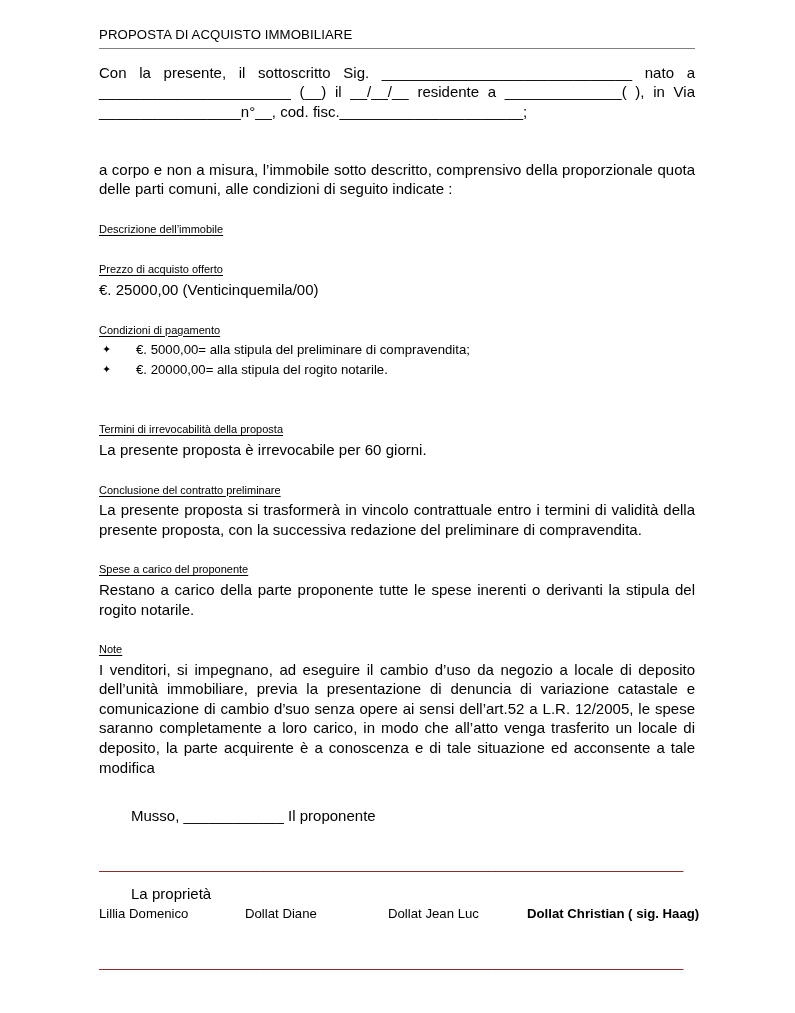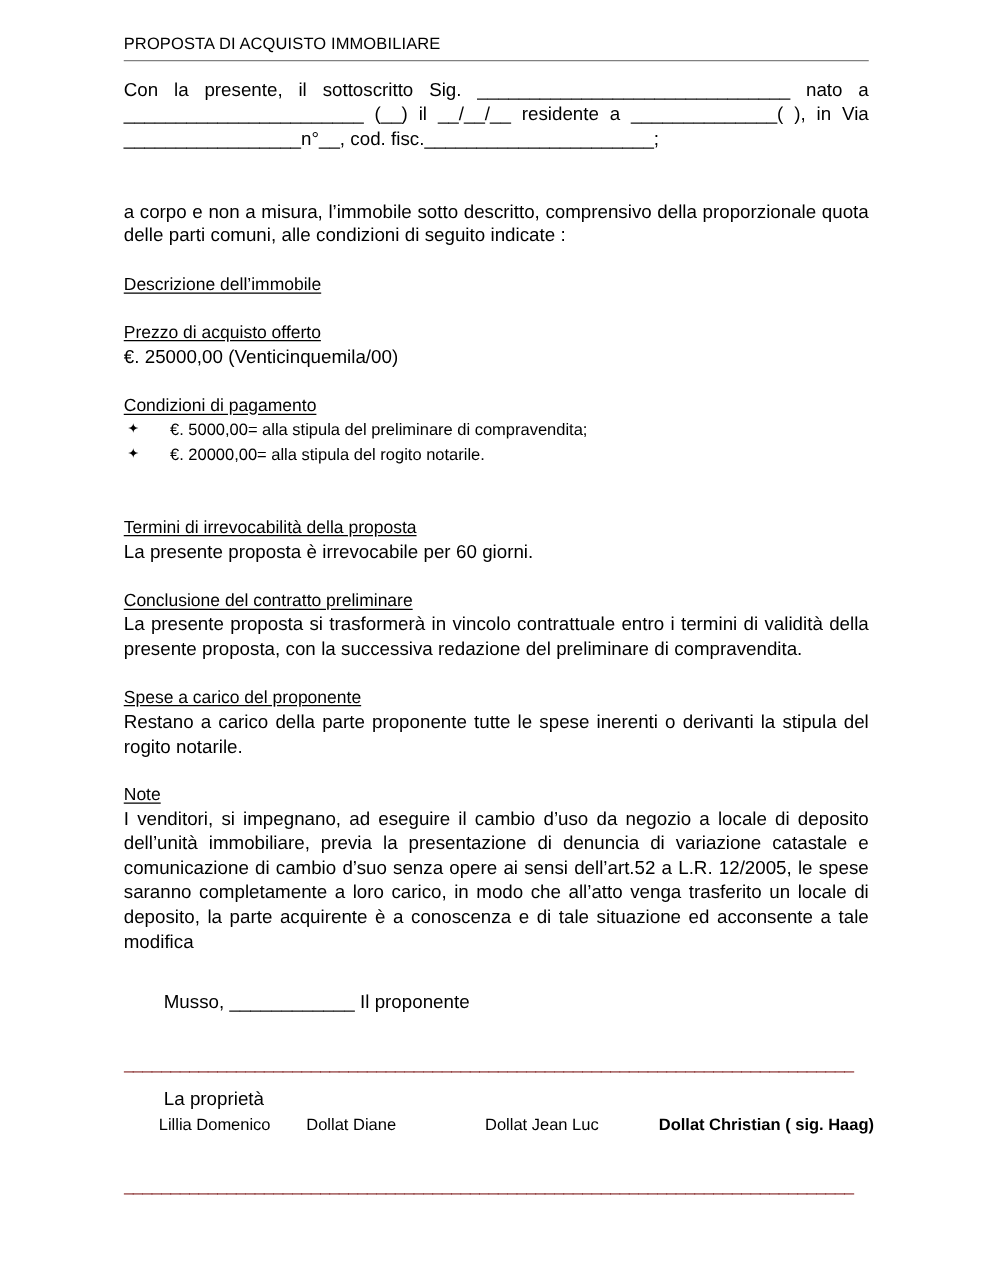--- a/index.html
+++ b/index.html
@@ -62,21 +62,21 @@
     white-space: nowrap;
   }
   .centered {
     text-align: center;
     font-size: 13.2px;
     line-height: 19.6px;
     margin: 0;
     letter-spacing: 0.1px;
   }
   .section-heading {
-    font-size: 14px;
+    font-size: 11px;
     line-height: 19.6px;
     margin: 0;
     text-decoration: underline;
     text-underline-offset: 2px;
     display: inline-block;
   }
   .heading-wrap { margin: 0; line-height: 19.6px; }
 
   .spacer-sm { height: 10px; }
   .spacer-md { height: 19px; }
@@ -120,21 +120,21 @@
     position: relative;
     height: 20px;
     font-size: 13.2px;
     line-height: 19.6px;
   }
   .owners-row .owner {
     position: absolute;
     top: 0;
     white-space: nowrap;
   }
-  .owner-0 { left: 0px; margin-left: 28px; }
+  .owner-0 { left: 0px; }
   .owner-1 { left: 146px; }
   .owner-2 { left: 289px; }
   .owner-3 { left: 428px; font-weight: bold; }
 
   .nowrap { white-space: nowrap; margin-left: 32px; }
 </style>
 </head>
 <body>
 
 <div class="page">

